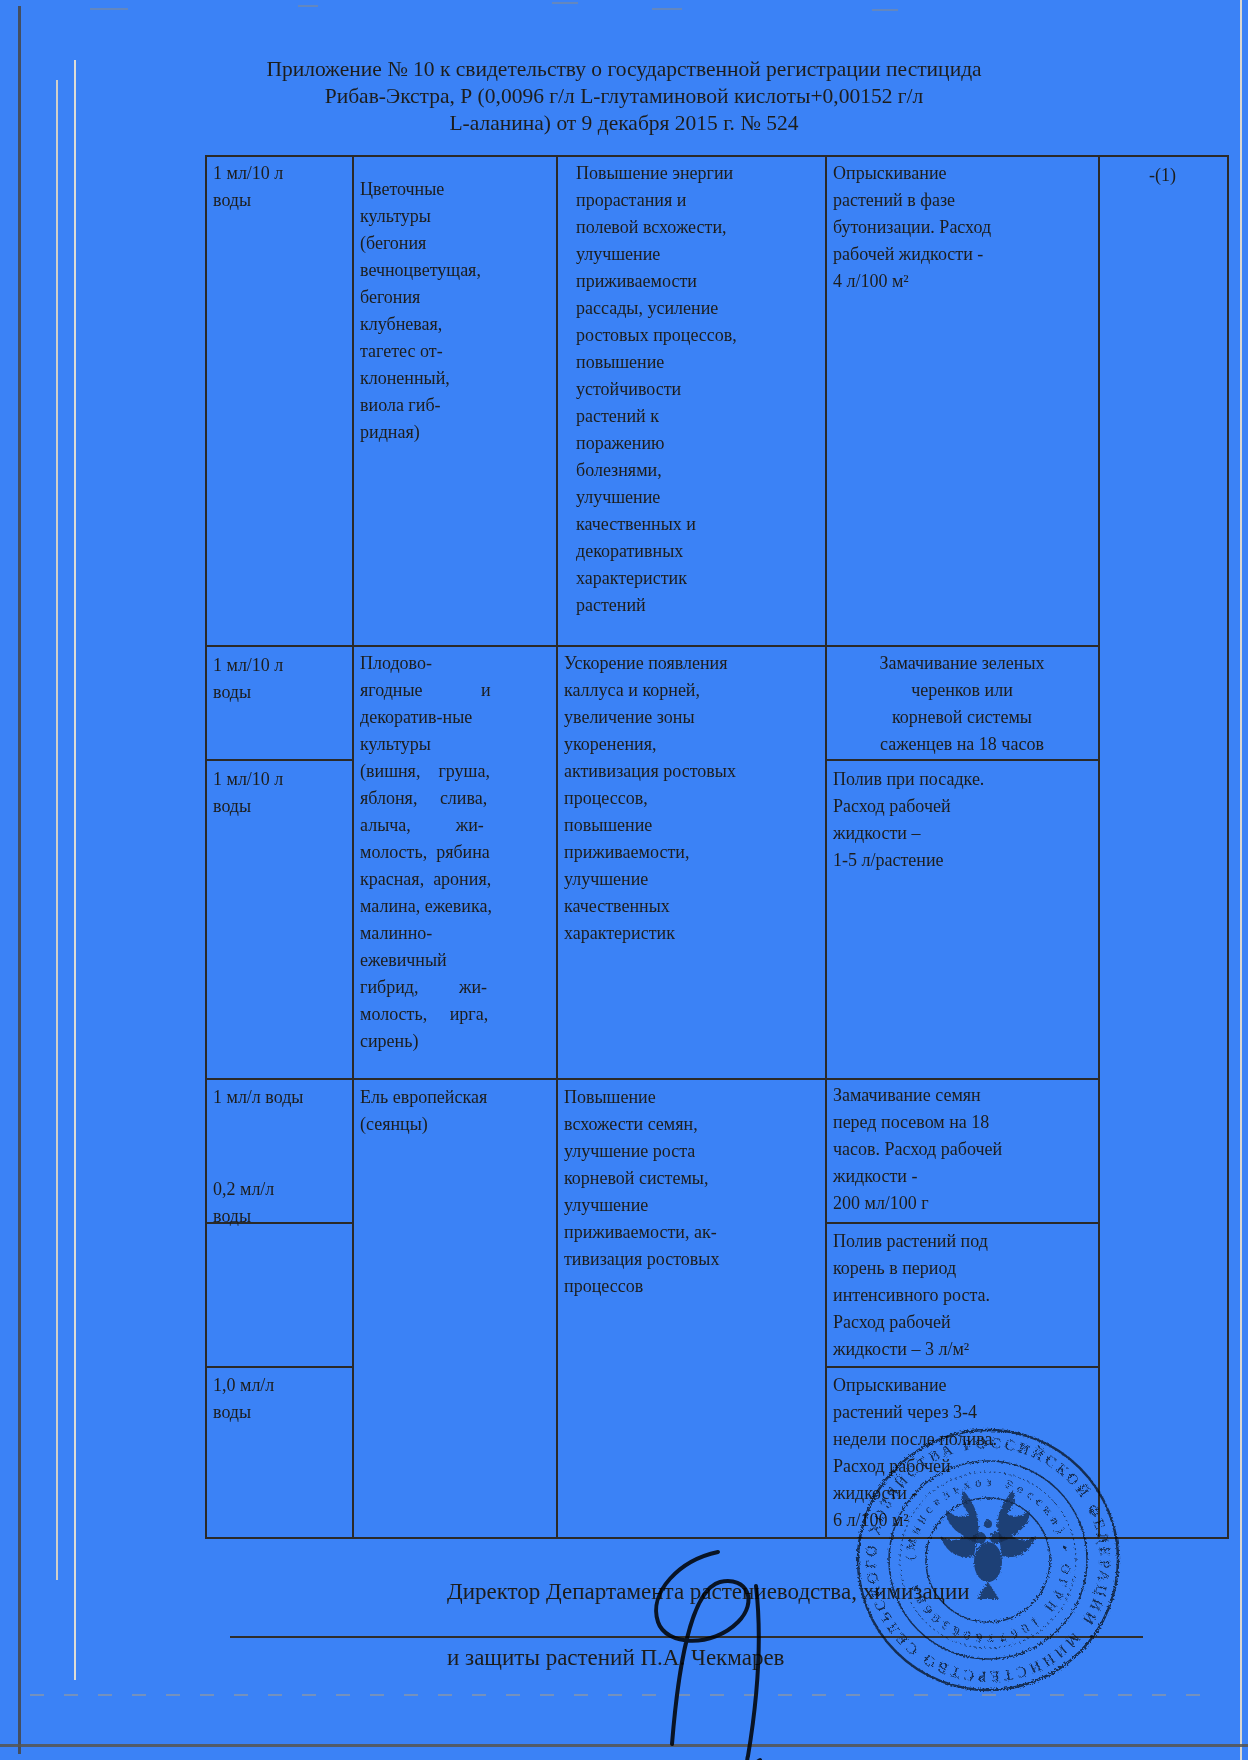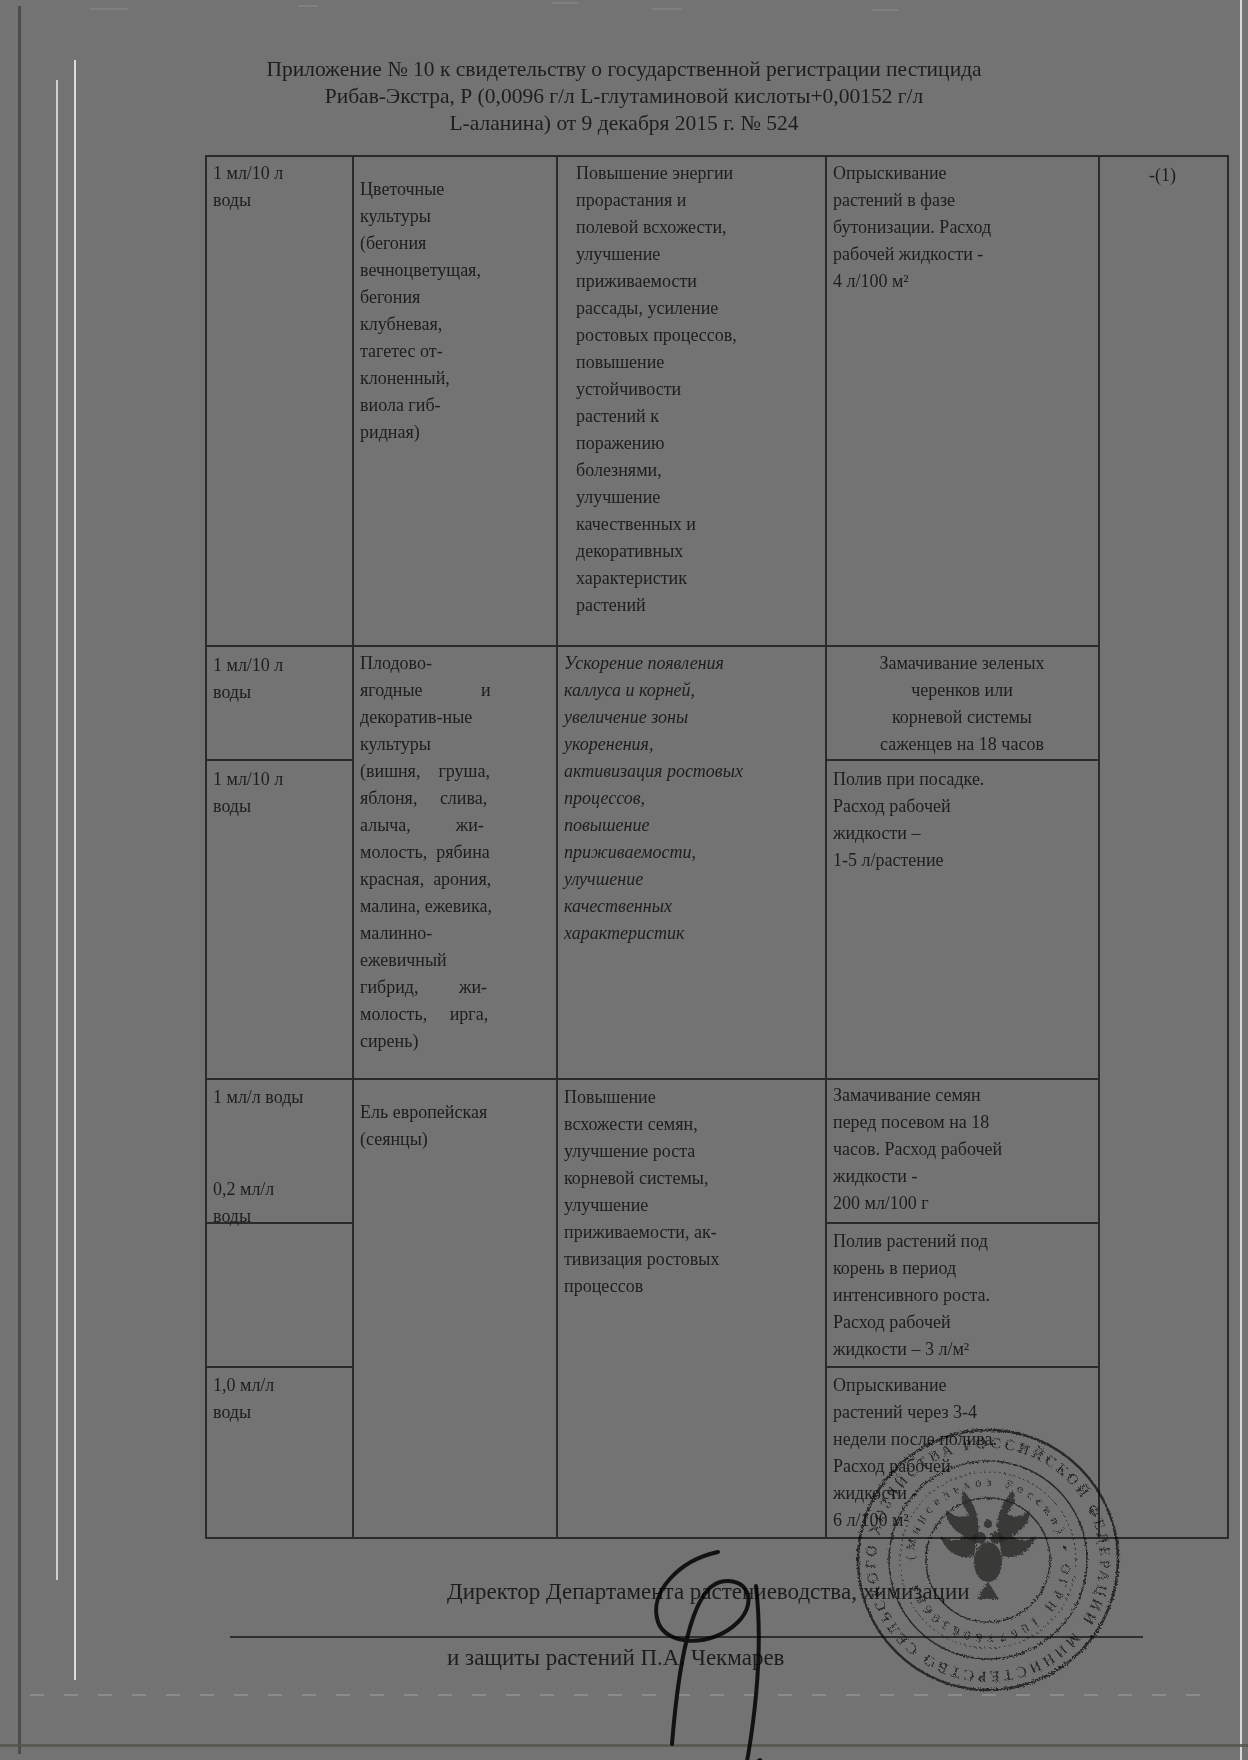--- a/index.html
+++ b/index.html
@@ -1,18 +1,18 @@
 <!DOCTYPE html>
 <html><head>
 <meta charset="utf-8">
 <style>
   html,body{margin:0;padding:0;background:#e8e7e3;}
   .page{
     position:relative; width:1248px; height:1760px;
-    background:#737373; overflow:hidden;
+    background:#3b82f6; overflow:hidden;
     font-family:"Liberation Serif","DejaVu Serif",serif;
     color:#1d1d1b;
   }
   
   .header{position:absolute;left:0;right:0;top:56px;text-align:center;
     font-size:21.5px;line-height:27px;}
   
   .vl,.hl{position:absolute;background:#2b2a28;}
   
   .cell{position:absolute;font-size:18px;line-height:27px;white-space:pre-line;}
@@ -121,21 +121,21 @@
 яблоня,     слива,
 алыча,          жи-
 молость,  рябина
 красная,  арония,
 малина, ежевика,
 малинно-
 ежевичный
 гибрид,         жи-
 молость,     ирга,
 сирень)</div>
-    <div class="cell" style="left:564px;top:650px;width:252px;font-style:italic;">Ускорение появления
+    <div class="cell" style="left:564px;top:650px;width:252px;">Ускорение появления
 каллуса и корней,
 увеличение зоны
 укоренения,
 активизация ростовых
 процессов,
 повышение
 приживаемости,
 улучшение
 качественных
 характеристик</div>
@@ -146,21 +146,21 @@
     <div class="cell" style="left:833px;top:766px;width:258px;">Полив при посадке.
 Расход рабочей
 жидкости –
 1-5 л/растение</div>
 
     <div class="cell" style="left:213px;top:1084px;width:132px;">1 мл/л воды</div>
     <div class="cell" style="left:213px;top:1176px;width:132px;">0,2 мл/л
 воды</div>
     <div class="cell" style="left:213px;top:1372px;width:132px;">1,0 мл/л
 воды</div>
-    <div class="cell" style="left:360px;top:1084px;width:190px;margin-top:15px;">Ель европейская
+    <div class="cell" style="left:360px;top:1084px;width:190px;">Ель европейская
 (сеянцы)</div>
     <div class="cell" style="left:564px;top:1084px;width:252px;">Повышение
 всхожести семян,
 улучшение роста
 корневой системы,
 улучшение
 приживаемости, ак-
 тивизация ростовых
 процессов</div>
     <div class="cell" style="left:833px;top:1082px;width:260px;">Замачивание семян

